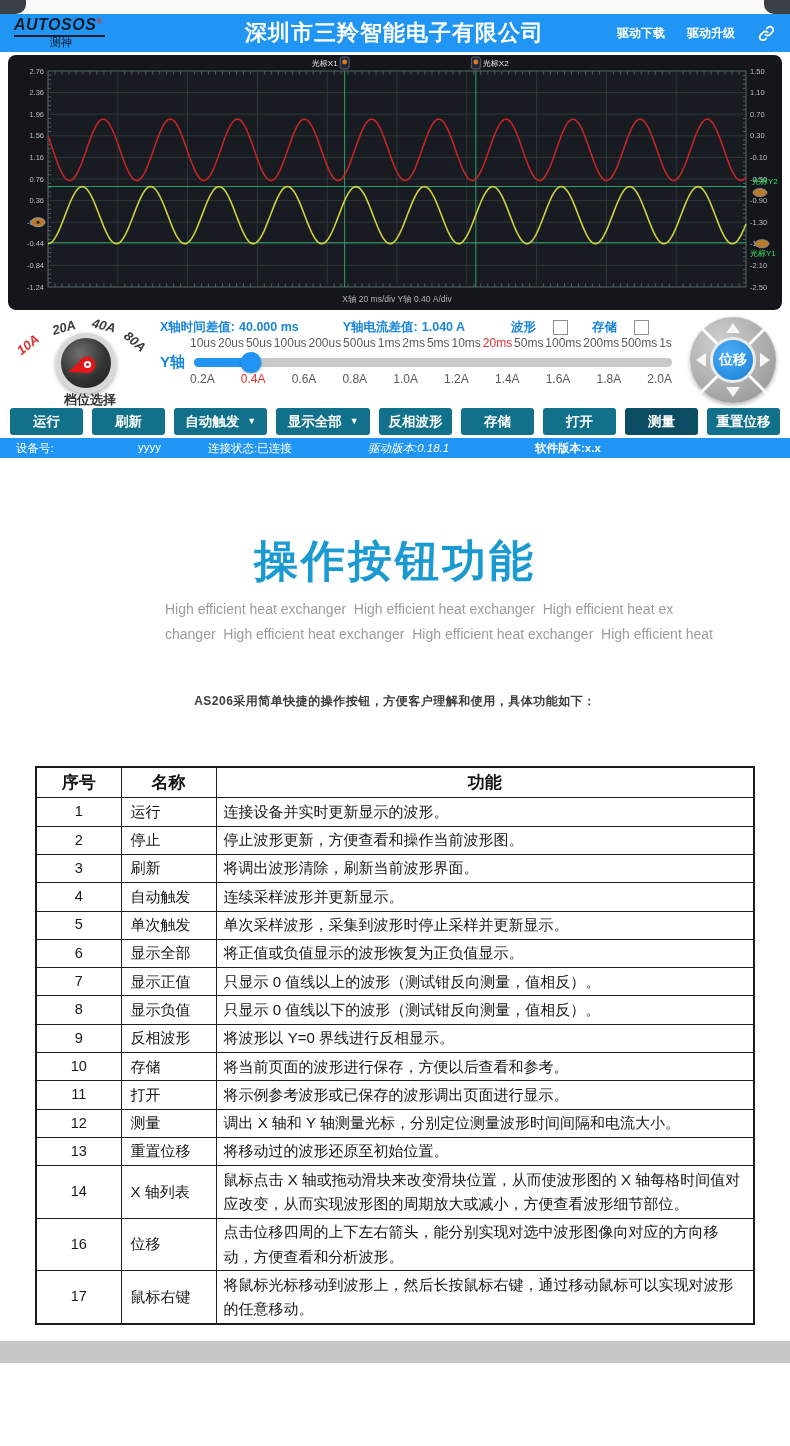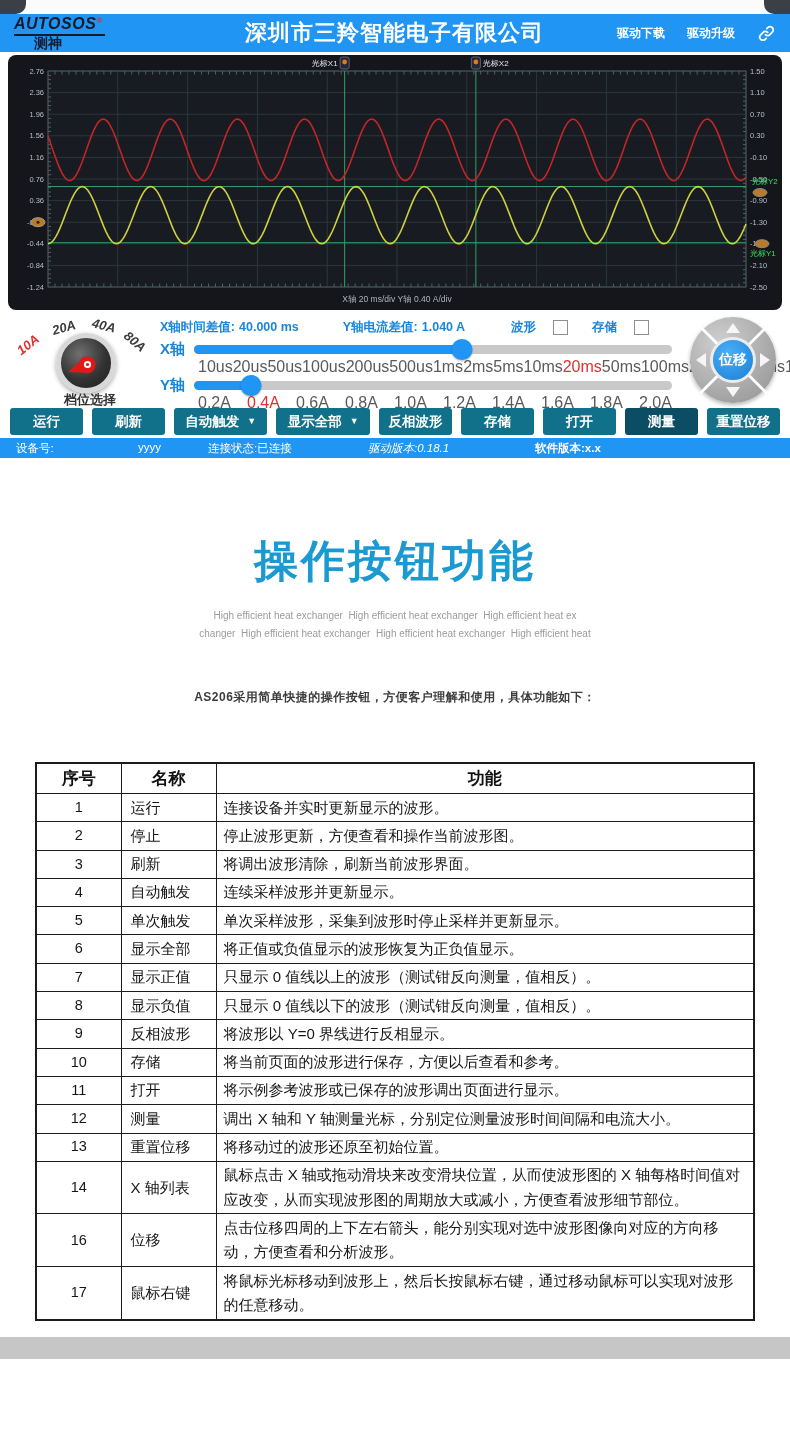--- a/index.html
+++ b/index.html
@@ -8,21 +8,21 @@
 
   
   .top-strip{height:14px;background:#fbfbfb;position:relative}
   .corner{position:absolute;top:0;width:26px;height:14px;background:#3b4046}
   .corner.l{left:0;border-radius:0 0 10px 0}
   .corner.r{right:0;border-radius:0 0 0 10px}
   .header{height:38px;background:var(--accent,#2095f3);display:flex;align-items:center;padding:8px 14px;box-sizing:border-box}
   .logo{width:158px;color:#141b2b;line-height:1.05;flex:none}
   .logo-main{font-style:italic;font-weight:bold;font-size:16px;letter-spacing:.5px;border-bottom:2px solid #141b2b;display:inline-block;padding:0 2px 1px 0}
   .logo-reg{color:#d93025;font-size:8px;vertical-align:super;font-weight:bold}
-  .logo-sub{font-size:14px;font-weight:bold;margin-left:20px}
+  .logo-sub{font-size:11px;font-weight:normal;margin-left:36px}
   .header-title{flex:1;text-align:center;color:#fff;font-weight:bold;font-size:22px;letter-spacing:1px}
   .header-menu{display:flex;align-items:center;gap:22px;color:#fff;font-size:12px;font-weight:bold;flex:none}
   .menu-item{cursor:pointer;white-space:nowrap}
   .link-icon{display:flex;align-items:center}
 
   
   .scope{margin:3px 8px 0;background:var(--scope-bg,#14161b);border-radius:8px;overflow:hidden;height:255px}
 
   
   .controls{display:flex;padding:7px 10px 0;height:88px}
@@ -43,21 +43,21 @@
   .cbg1{margin-left:46px}
   .cbg2{margin-left:24px}
   .cb{appearance:none;-webkit-appearance:none;width:15px;height:15px;background:#fff;border:1px solid #8f8f8f;margin:0;cursor:pointer}
 
   .slider-row{display:flex;align-items:center;height:22px;margin-top:1px}
   .slider-label{width:34px;color:var(--accent2,#1b86d9);font-weight:bold;font-size:15px;flex:none}
   .slider{position:relative;flex:1;height:21px;cursor:pointer}
   .track{position:absolute;left:0;right:0;top:6px;height:9px;border-radius:5px;background:#c9c9c9}
   .fill{position:absolute;left:0;top:6px;height:9px;border-radius:5px 0 0 5px;background:var(--accent,#2095f3)}
   .handle{position:absolute;top:0;width:21px;height:21px;border-radius:50%;background:var(--accent,#2095f3);transform:translateX(-50%);box-shadow:0 1px 2px rgba(0,0,0,.3);cursor:grab}
-  .ticks{display:flex;justify-content:space-between;margin-left:38px;font-size:16px;color:#5a5a5a;height:13px;line-height:13px}
+  .ticks{display:flex;justify-content:space-between;margin-left:30px;font-size:12px;color:#5a5a5a;height:13px;line-height:13px}
   .tick{cursor:pointer;white-space:nowrap}
   .tick.sel{color:var(--sel-red,#e03030)}
 
   .dpad-wrap{width:100px;flex:none;position:relative}
   .dpad{position:absolute;left:10px;top:0;width:86px;height:86px}
   .dpad-ring{position:absolute;inset:0;border-radius:50%;background:radial-gradient(circle at 35% 30%,#cfcfcf,#a3a3a3 70%,#8e8e8e);box-shadow:0 2px 4px rgba(0,0,0,.3)}
   .dpad-sep{position:absolute;left:41.5px;top:-4px;width:3px;height:94px;background:#fff}
   .sep1{transform:rotate(45deg)} .sep2{transform:rotate(-45deg)}
   .dpad-arrow{position:absolute;width:0;height:0;border:7px solid transparent;cursor:pointer}
   .a-up{left:36px;top:6px;border-top:0;border-bottom:10px solid #f6f6f6}
@@ -73,21 +73,21 @@
     display:flex;align-items:center;justify-content:center;gap:8px;font-family:inherit;cursor:pointer;padding:0;white-space:nowrap}
   .btn.dd{flex:1.28}
   .btn.active{background:var(--teal-dark,#0b4d63)}
   .dd-glyph{font-size:9px;line-height:1}
 
   .statusbar{height:20px;background:var(--accent,#2095f3);margin-top:3px;position:relative;color:#fff;font-size:11.5px}
   .status-item{position:absolute;top:3px;white-space:nowrap}
 
   
   .section-title{margin-top:74px;text-align:center;font-size:44px;font-weight:bold;color:var(--heading,#1b9ad2);letter-spacing:3px}
-  .section-sub{margin:16px auto 0;width:460px;text-align:center;font-size:10px;color:#9c9c9c;line-height:1.8}
+  .section-sub{margin:6px auto 0;width:460px;text-align:center;font-size:14px;color:#9c9c9c;line-height:1.8}
   .section-sub div{white-space:pre}
   .intro{margin-top:46px;text-align:center;font-size:12px;font-weight:bold;color:#3c3c3c;letter-spacing:.5px}
 
   
   .func-table{margin:56px 0 0 35px;width:720px;border-collapse:collapse;table-layout:fixed;border:2.5px solid #1c1c1c}
   .func-table th,.func-table td{border:1.6px solid #1c1c1c}
   .func-table th{font-size:17px;height:27px;color:#111;padding:1px 0}
   .func-table td{font-size:15px;padding:1.5px 7px;line-height:1.62;color:#161616;word-break:break-all}
   td.num{text-align:center;padding:1.5px 0;font-size:14.5px}
   td.name{padding-left:9px;white-space:nowrap;overflow:hidden}
@@ -477,28 +477,20 @@
       <span class="cbg cbg1">
         <span>波形</span>
         <input type="checkbox" class="cb" style="">
       </span>
       <span class="cbg cbg2">
         <span>存储</span>
         <input type="checkbox" class="cb" style="">
       </span>
     </div>
 
-    <div class="slider-row">
-      <span class="slider-label">X轴</span>
-      <div class="slider" id="x-slider">
-        <div class="track"></div>
-        <div class="fill" style="width: 56%;"></div>
-        <div class="handle" style="left: 56%;"></div>
-      </div>
-    </div>
     <div class="ticks" id="x-ticks">
         <span class="tick">10us</span>
         <span class="tick">20us</span>
         <span class="tick">50us</span>
         <span class="tick">100us</span>
         <span class="tick">200us</span>
         <span class="tick">500us</span>
         <span class="tick">1ms</span>
         <span class="tick">2ms</span>
         <span class="tick">5ms</span>

